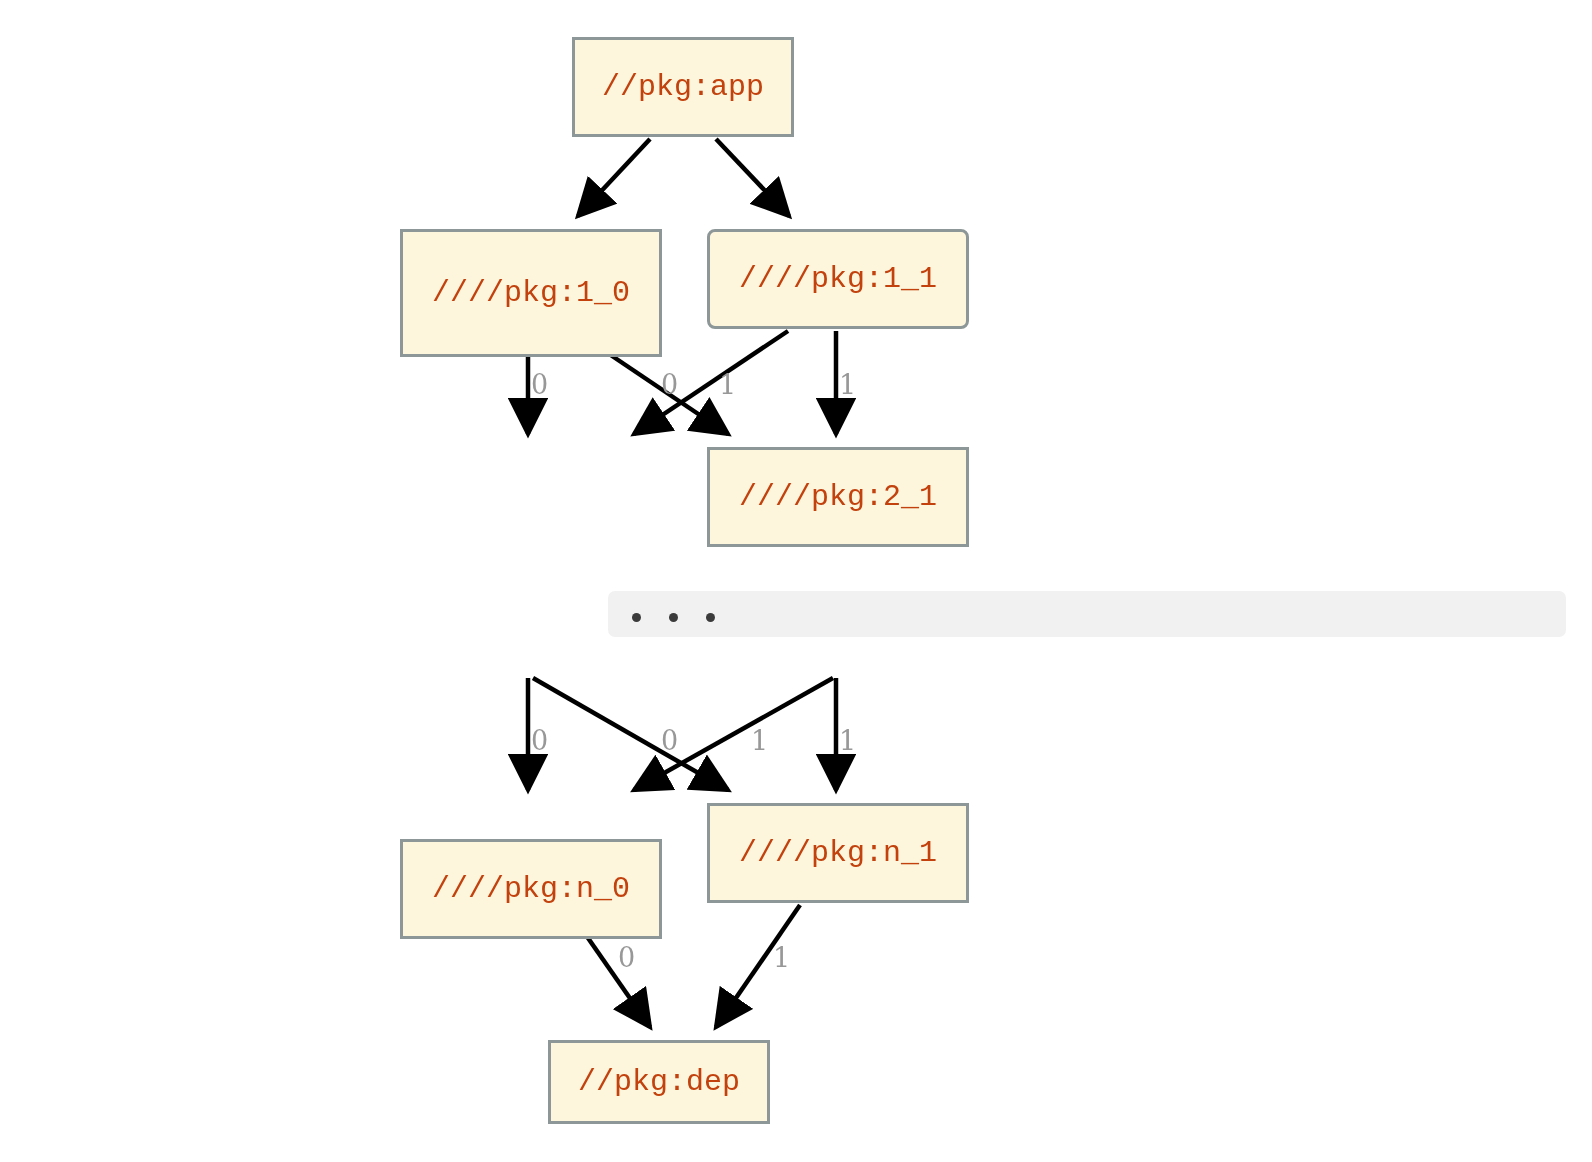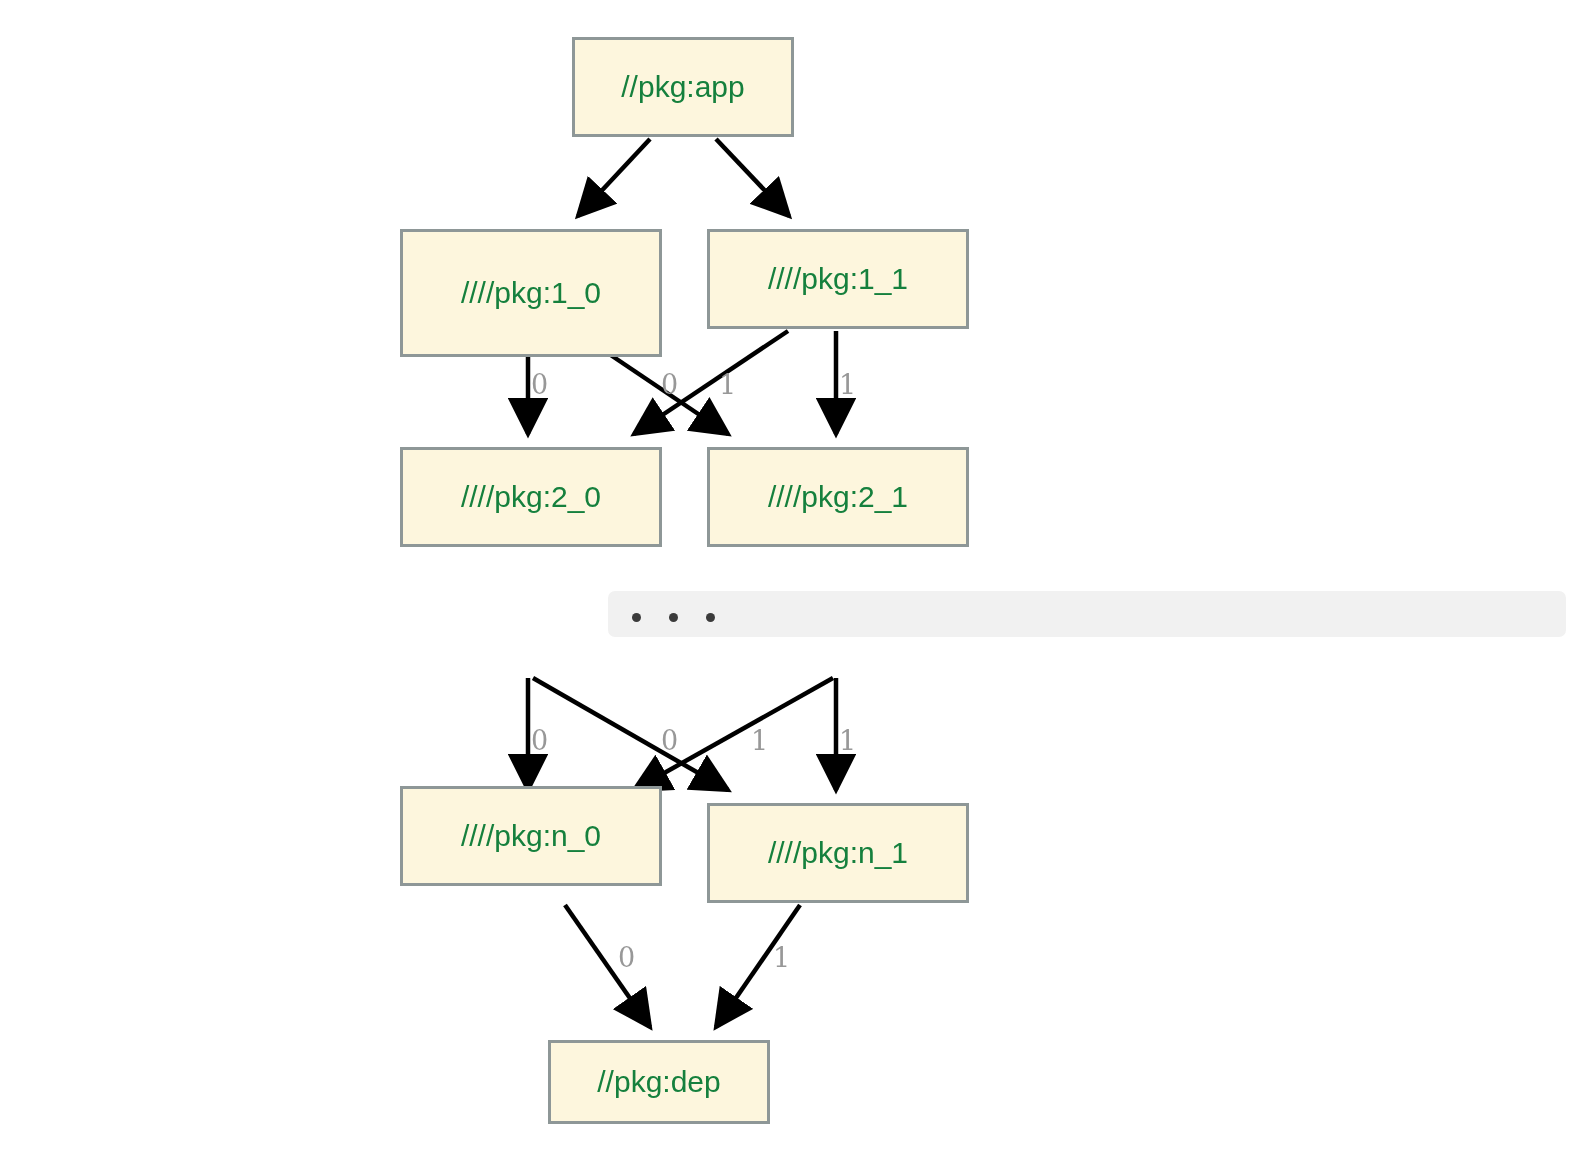--- a/index.html
+++ b/index.html
@@ -28,23 +28,23 @@
   .node-box {
     position: absolute;
     box-sizing: border-box;
     background: #fdf6dd;
     border: 3px solid #8e9797;
     display: flex;
     align-items: center;
     justify-content: center;
   }
   .node-label {
-    font-family: Liberation Sans, sans-serif;
+    font-family: Liberation Mono, monospace;
     font-size: 30px;
-    color: #15803d;
+    color: #c2410c;
     letter-spacing: 0px;
     white-space: nowrap;
     line-height: 1;
   }
   .edge-label {
     position: absolute;
     font-family: "DejaVu Serif", serif;
     font-size: 27px;
     color: #989898;
     white-space: nowrap;
@@ -109,33 +109,30 @@
   </svg>
 
   <div class="node-box" style="left:572px; top:37px; width:222px; height:100px;">
     <span class="node-label">//pkg:app</span>
   </div>
 
   <div class="node-box" style="left:400px; top:229px; width:262px; height:128px;">
     <span class="node-label">////pkg:1_0</span>
   </div>
 
-  <div class="node-box" style="left:707px; top:229px; width:262px; height:100px;">
+  <div class="node-box" style="left:707px; top:229px; width:262px; height:100px;border-radius:8px;">
     <span class="node-label">////pkg:1_1</span>
   </div>
 
-  <div class="node-box" style="left:400px; top:447px; width:262px; height:100px;">
-    <span class="node-label">////pkg:2_0</span>
-  </div>
 
   <div class="node-box" style="left:707px; top:447px; width:262px; height:100px;align-items:center;">
     <span class="node-label">////pkg:2_1</span>
   </div>
 
-  <div class="node-box" style="left:400px; top:786px; width:262px; height:100px;">
+  <div class="node-box" style="left:400px; top:839px; width:262px; height:100px;">
     <span class="node-label">////pkg:n_0</span>
   </div>
 
   <div class="node-box" style="left:707px; top:803px; width:262px; height:100px;">
     <span class="node-label">////pkg:n_1</span>
   </div>
 
   <div class="node-box" style="left:548px; top:1040px; width:222px; height:84px;">
     <span class="node-label">//pkg:dep</span>
   </div>

